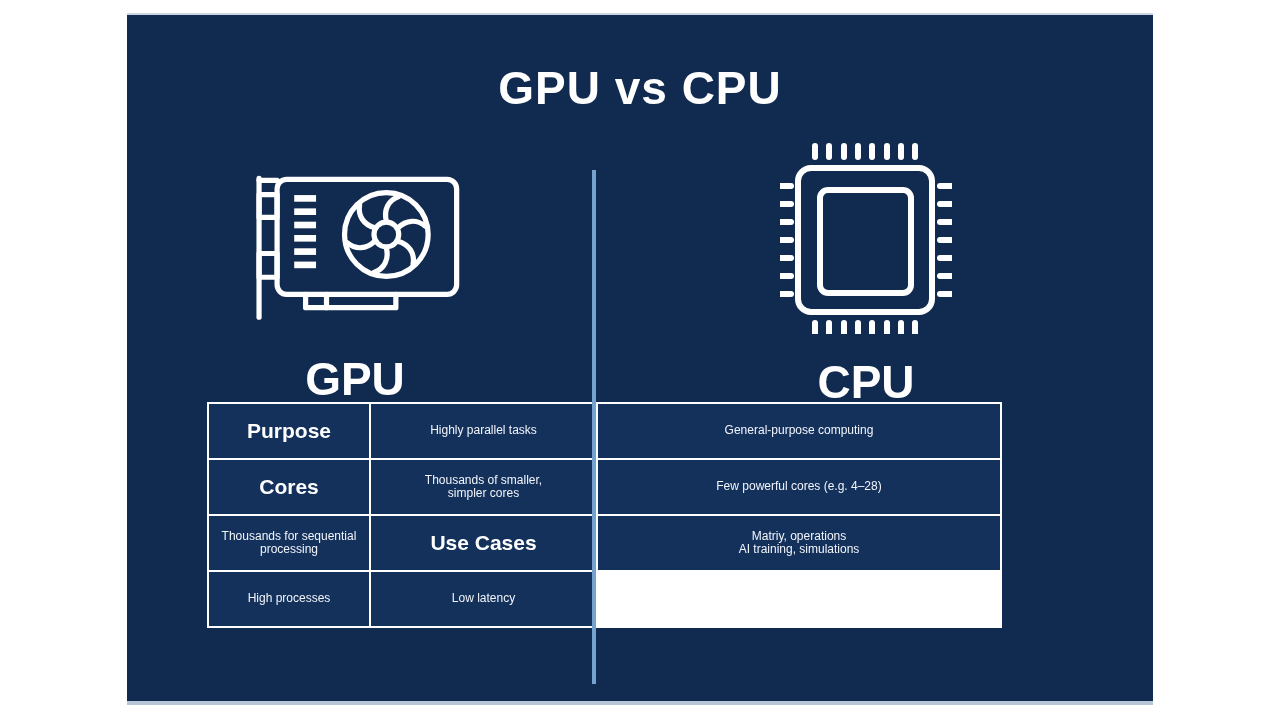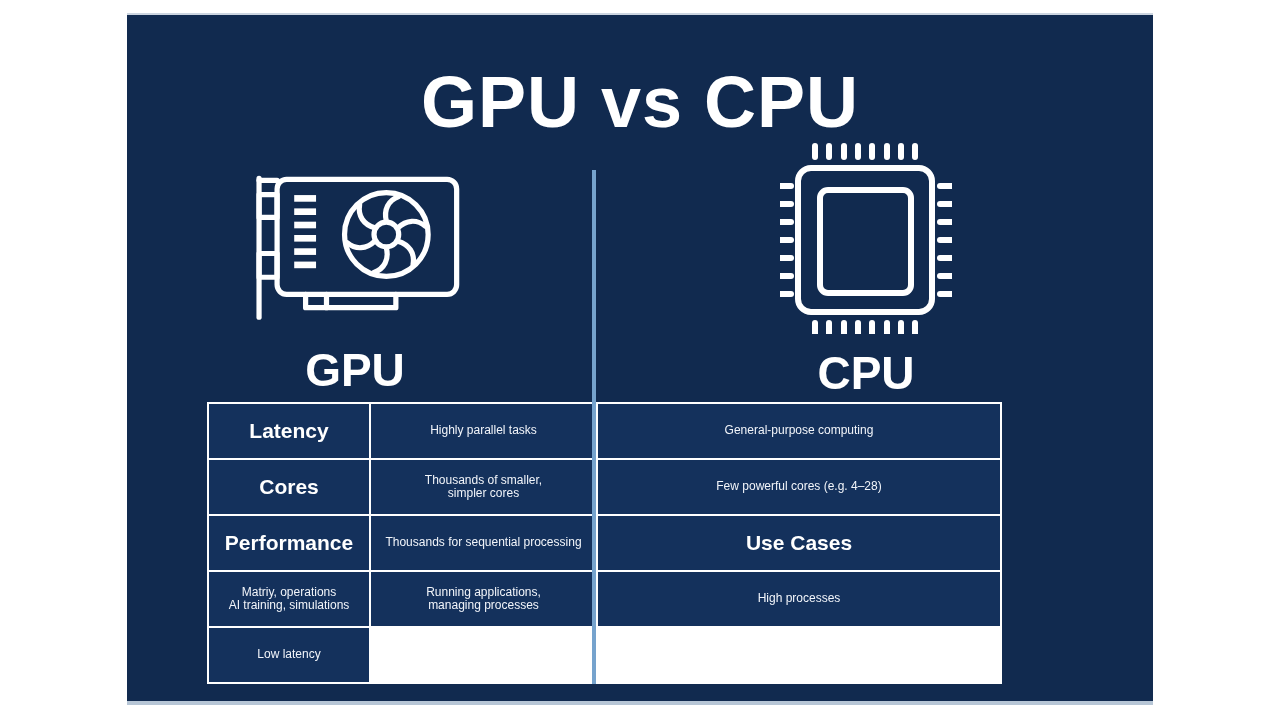--- a/index.html
+++ b/index.html
@@ -10,29 +10,29 @@
   .panel {
     position:absolute; left:127px; top:13px; width:1026px; height:692px;
     background:var(--panel-bg,#112a4f);
     border-top:2px solid #ccd5e0;
     border-bottom:4px solid #b7c6d6;
   }
 
   .title {
     position:absolute; left:0; top:46px; width:100%;
     text-align:center; color:#ffffff;
-    font-size:72px; font-weight:800; letter-spacing:1px;
+    font-size:46px; font-weight:800; letter-spacing:1px;
   }
 
   .icon-gpu { position:absolute; left:114px; top:150px; }
   .icon-cpu { position:absolute; left:653px; top:127px; }
 
   .hw-label {
     position:absolute; text-align:center; color:#ffffff;
-    font-size:46px; font-weight:800;
+    font-size:46px; font-weight:800;margin-top:9px;
   }
   .hw-label.gpu { left:114px; width:228px; top:328px; }
   .hw-label.cpu { left:653px; width:172px; top:331px; }
 
   .divider {
     position:absolute; left:465px; top:155px; width:4px; height:514px;
     background:var(--divider,#76a3cd); z-index:3;
   }
 
   .cmp-table {
@@ -145,36 +145,33 @@
       </svg>
     </div>
 
     <div class="hw-label gpu">GPU</div>
     <div class="hw-label cpu">CPU</div>
 
     <div class="divider"></div>
 
     <div class="cmp-table">
 
-      <div class="cell attr">Latency</div>
+      <div class="cell attr">Purpose</div>
       <div class="cell">Highly parallel tasks</div>
       <div class="cell">General-purpose computing</div>
 
       <div class="cell attr">Cores</div>
       <div class="cell">Thousands of smaller,
 simpler cores</div>
       <div class="cell">Few powerful cores (e.g. 4–28)</div>
 
-      <div class="cell attr">Performance</div>
       <div class="cell">Thousands for sequential processing</div>
 
       <div class="cell attr">Use Cases</div>
       <div class="cell">Matriy, operations
 AI training, simulations</div>
-      <div class="cell">Running applications,
-managing processes</div>
 
       <div class="cell">High processes</div>
       <div class="cell">Low latency</div>
     </div>
 
   </div>
 </div>
 
 </body></html>

